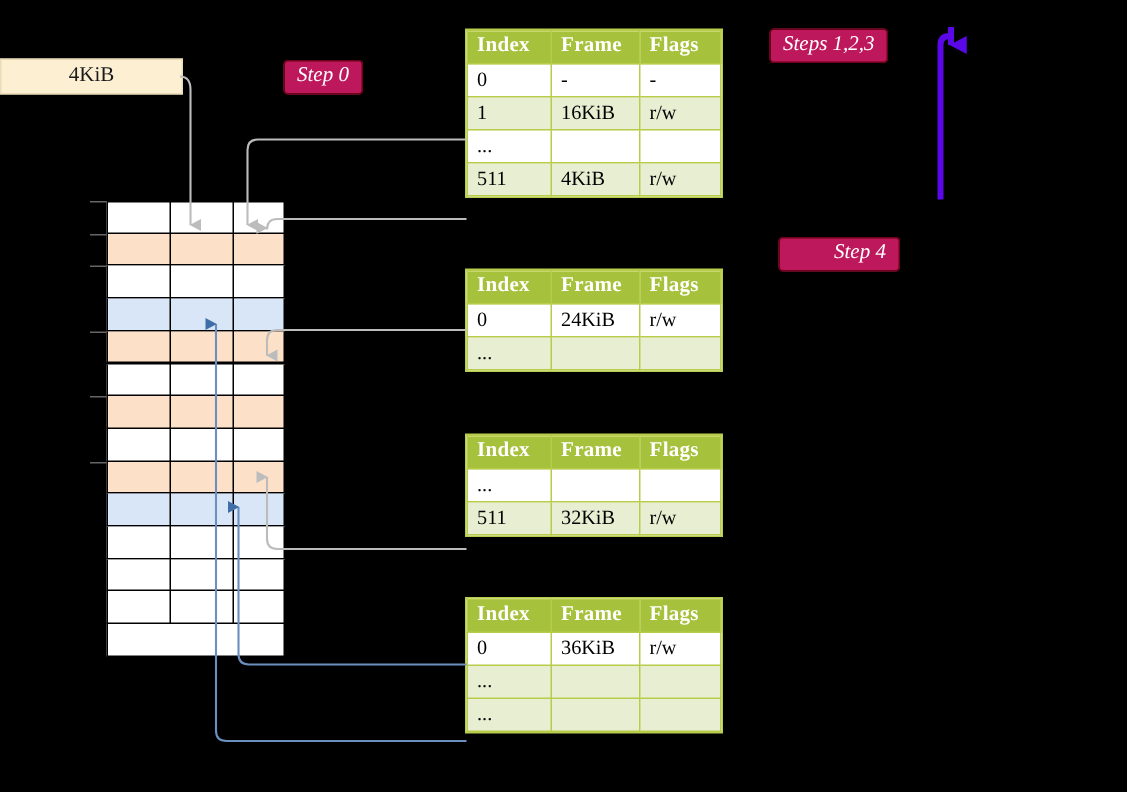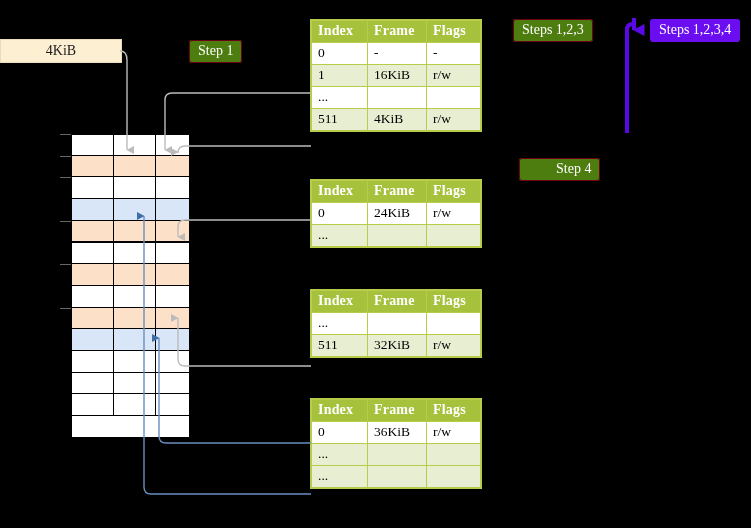--- a/index.html
+++ b/index.html
@@ -14,21 +14,21 @@
   .badge{
     position:absolute;
     color:#ffffff;
     font-size:14px;
     line-height:18px;
     padding:2px 9px 3px 9px;
     border-radius:3px;
     white-space:nowrap;
     font-family:"Liberation Serif", serif;
   }
-  .badge.red{ background:#4d7c0f; box-shadow:inset 0 0 0 1px #6d0015; }
+  .badge.red{ background:#be185d; box-shadow:inset 0 0 0 1px #6d0015;font-style:italic; }
   .badge.violet{ background:#6a0df0; color:#ffffff; }
 
   
   .cream-box{
     position:absolute;
     background:#fcefd2;
     border:1px solid #e9dcb6;
     color:#1a1a1a;
     font-size:14px;
     display:flex;align-items:center;justify-content:center;
@@ -88,34 +88,31 @@
 </head>
 <body>
 
 <div class="stage">
 
   <div class="cream-box" style="left:0px;top:39px;width:120px;height:22px;">
     <span>4KiB</span>
   </div>
 
   <div class="badge red" style="left:189px;top:40px;">
-    <span>Step 1</span>
+    <span>Step 0</span>
   </div>
 
   <div class="badge red" style="left:519px;top:158px;padding-left:37px;">
     <span>Step 4</span>
   </div>
 
   <div class="badge red" style="left:513px;top:19px;">
     <span>Steps 1,2,3</span>
   </div>
 
-  <div class="badge violet" style="left:650px;top:19px;">
-    <span>Steps 1,2,3,4</span>
-  </div>
 
   <div class="memgrid" id="memgrid">
       <div class="memrow first" style="top: 0px;"></div>
       <div class="memrow orange" style="top: 21.7px;"></div>
       <div class="memrow" style="top: 43.4px;"></div>
       <div class="memrow blue" style="top: 65.1px;"></div>
       <div class="memrow orange" style="top: 86.8px;"></div>
       <div class="memrow" style="top: 108.5px;"></div>
       <div class="memrow orange" style="top: 130.2px;"></div>
       <div class="memrow" style="top: 151.9px;"></div>

